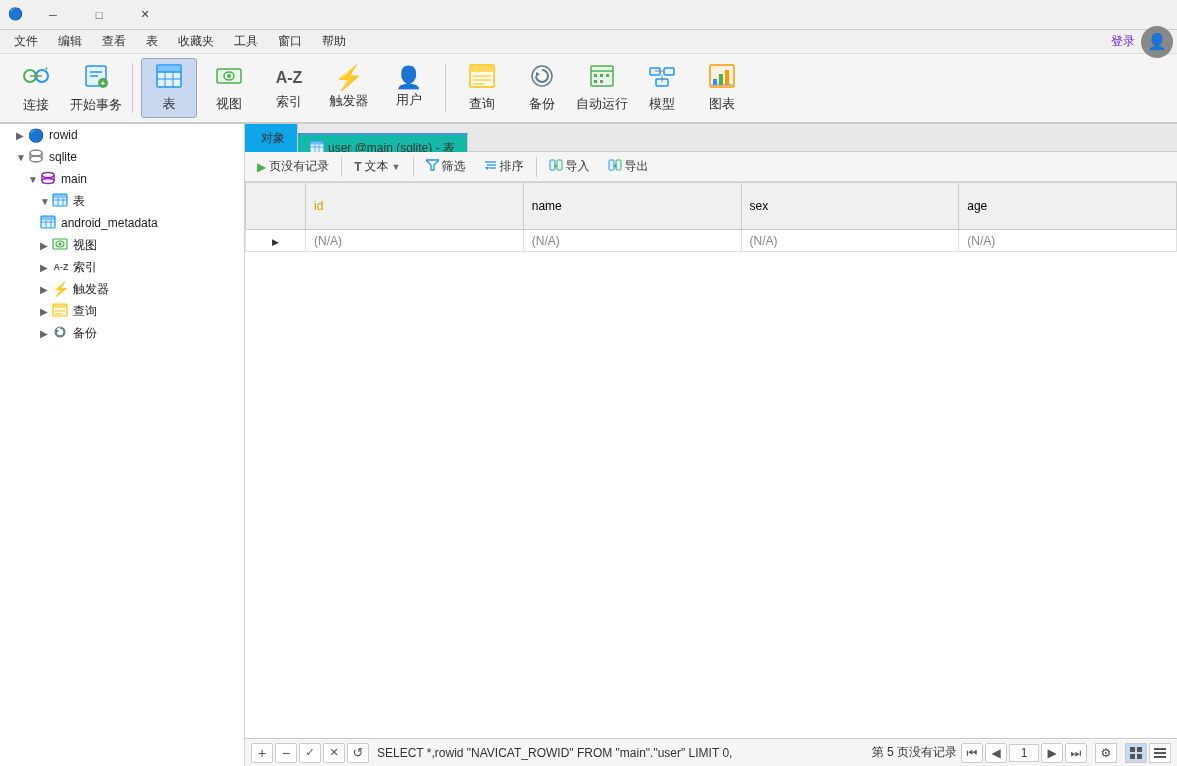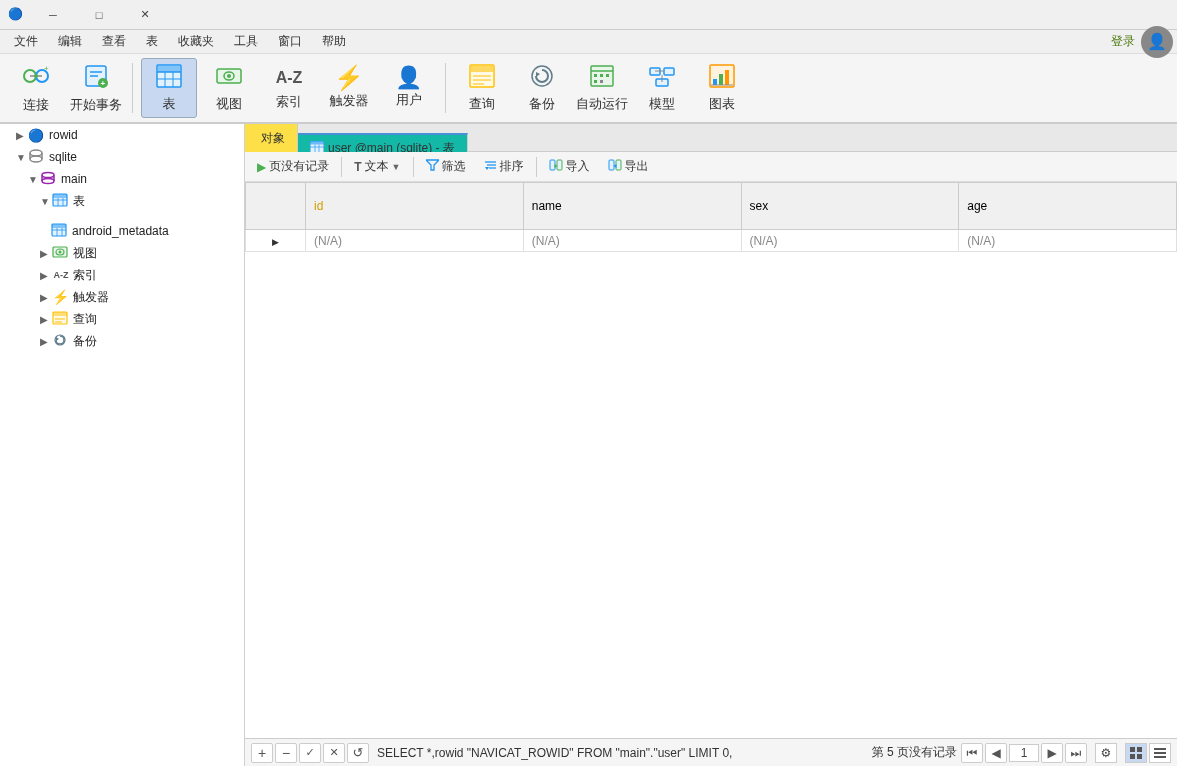--- a/index.html
+++ b/index.html
@@ -104,21 +104,21 @@
       font-size: 12px;
       color: #222;
     }
     .tree-item.selected { background: #c8d8f0; }
     .tree-item .arrow { width: 12px; font-size: 10px; color: #666; }
     .tree-item .node-icon { width: 18px; margin-right: 3px; font-size: 13px; }
     .tree-item .node-label { font-size: 12px; }
     .indent1 { padding-left: 16px; }
     .indent2 { padding-left: 28px; }
     .indent3 { padding-left: 40px; }
-    .indent4 { padding-left: 39px; margin-top: 8px; }
+    .indent4 { padding-left: 28px; }
 
     
     #content {
       flex: 1;
       display: flex;
       flex-direction: column;
       background: #fff;
       overflow: hidden;
     }
 
@@ -134,21 +134,21 @@
       align-items: center;
       padding: 0 12px;
       height: 28px;
       font-size: 12px;
       color: #333;
       cursor: pointer;
       border-right: 1px solid #ccc;
       gap: 4px;
     }
     .tab.active { background: #14b8a6; border-top: 2px solid #4a90d9; margin-top: 9px; }
-    .tab:not(.active) { background: #fde047; }
+    .tab:not(.active) { background: #0ea5e9; }
     .tab .tab-icon { font-size: 13px; }
 
     
     #table-toolbar {
       display: flex;
       align-items: center;
       height: 30px;
       background: #f5f5f5;
       border-bottom: 1px solid #ddd;
       padding: 0 4px;
@@ -240,21 +240,21 @@
 <div id="menubar">
   <div class="menu-item">文件</div>
   <div class="menu-item">编辑</div>
   <div class="menu-item">查看</div>
   <div class="menu-item">表</div>
   <div class="menu-item">收藏夹</div>
   <div class="menu-item">工具</div>
   <div class="menu-item">窗口</div>
   <div class="menu-item">帮助</div>
   <div id="login-area">
-    <span style="cursor:pointer; color:#4d7c0f;">登录</span>
+    <span style="cursor:pointer; color:#6d28d9;">登录</span>
     <div class="avatar">👤</div>
   </div>
 </div>
 
 <div id="toolbar">
 
   <div class="toolbar-group">
     <span class="tb-icon" style="font-size:22px;">
       <svg width="28" height="28" viewBox="0 0 28 28">
         <circle cx="8" cy="14" r="6" fill="none" stroke="#4caf50" stroke-width="2"></circle>

